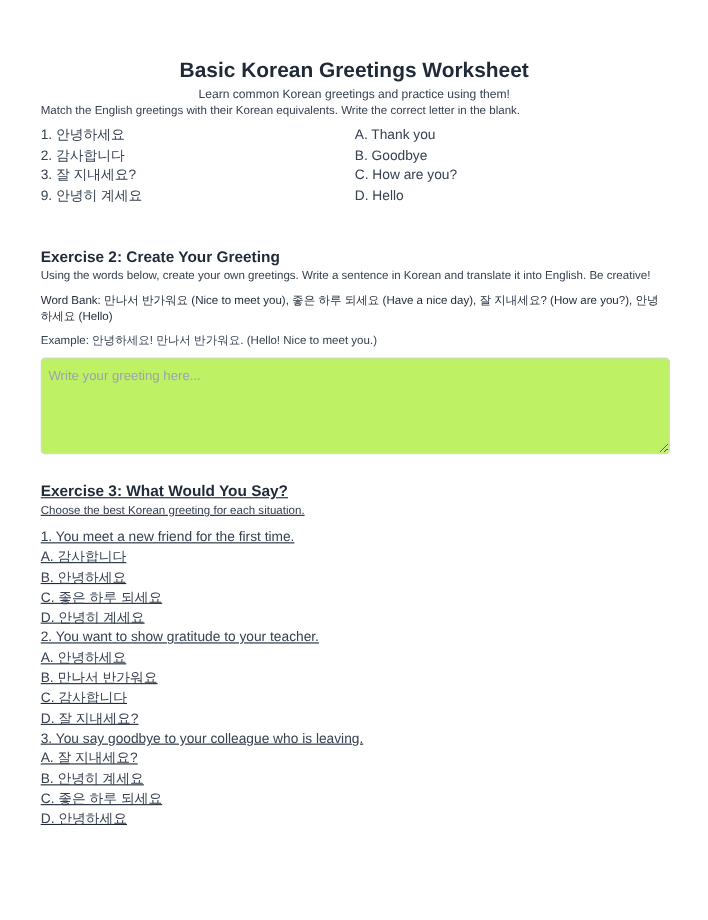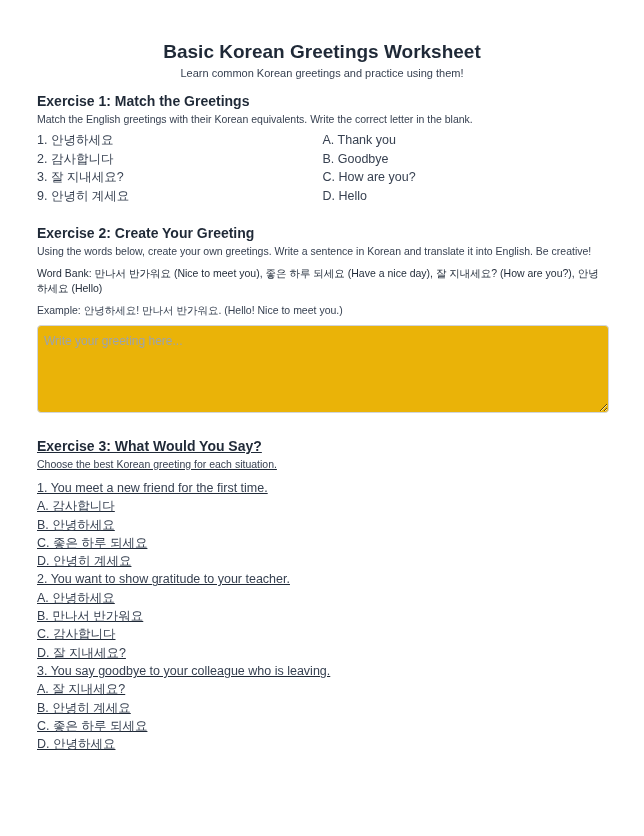--- a/index.html
+++ b/index.html
@@ -1,21 +1,21 @@
 <!DOCTYPE html>
 <html><head>
   <meta charset="utf-8">
   <style>
     html, body { margin: 0; padding: 0; background: #ffffff; }
     body {
       width: 644px; height: 836px; overflow: hidden;
       font-family: "Liberation Sans", "DejaVu Sans", sans-serif;
       color: #1f2937;
     }
-    .page { position: relative; padding: 2px 36px; }
+    .page { position: relative; padding: 15px 36px; }
     .title {
       margin: 0; padding-top: 38px;
       text-align: center; font-size: 19px; font-weight: bold;
       color: #1f2937; line-height: 24px;
     }
     .subtitle {
       text-align: center; font-size: 11px; color: #374151;
       margin-top: 2px; line-height: 14px;
     }
     .ex-title {
@@ -34,37 +34,36 @@
     .wordbank {
       font-size: 10.5px; font-weight: normal; color: #1f2937;
       line-height: 15px; margin-top: 8px;
     }
     .example { font-size: 10.5px; color: #374151; margin-top: 7px; line-height: 14px; }
     .greet-area {
       display: block; box-sizing: border-box;
       width: 572px; height: 88px; margin-top: 8px;
       border: 1px solid #d1d5db; border-radius: 4px;
       padding: 8px 6px; font-family: "Liberation Sans", "DejaVu Sans", sans-serif;
-      font-size: 12px; color: #1f2937; resize: both; background: #eab308;
+      font-size: 12px; color: #1f2937; resize: both; background: #bef264;
     }
     .greet-area::placeholder { color: #9ca3af; }
 
     .ex3 { position: absolute; top: 437px; left: 37px; right: 36px; text-decoration: underline; }
     .questions { margin-top: 8px; }
     .q-text, .q-opt { font-size: 12.5px; color: #374151; line-height: 18.3px; }
   </style>
 </head>
 <body>
 
 <div class="page">
   <h1 class="title">Basic Korean Greetings Worksheet</h1>
   <div class="subtitle">Learn common Korean greetings and practice using them!</div>
 
   <section class="ex1">
-    <h2 class="ex-title">Exercise 1: Match the Greetings</h2>
     <div class="ex-desc">Match the English greetings with their Korean equivalents. Write the correct letter in the blank.</div>
     <div class="match-grid">
       <div class="match-col">
         <div class="match-item">1. 안녕하세요</div>
         <div class="match-item">2. 감사합니다</div>
         <div class="match-item">3. 잘 지내세요?</div>
         <div class="match-item">9. 안녕히 계세요</div>
       </div>
       <div class="match-col">
         <div class="match-item">A. Thank you</div>

